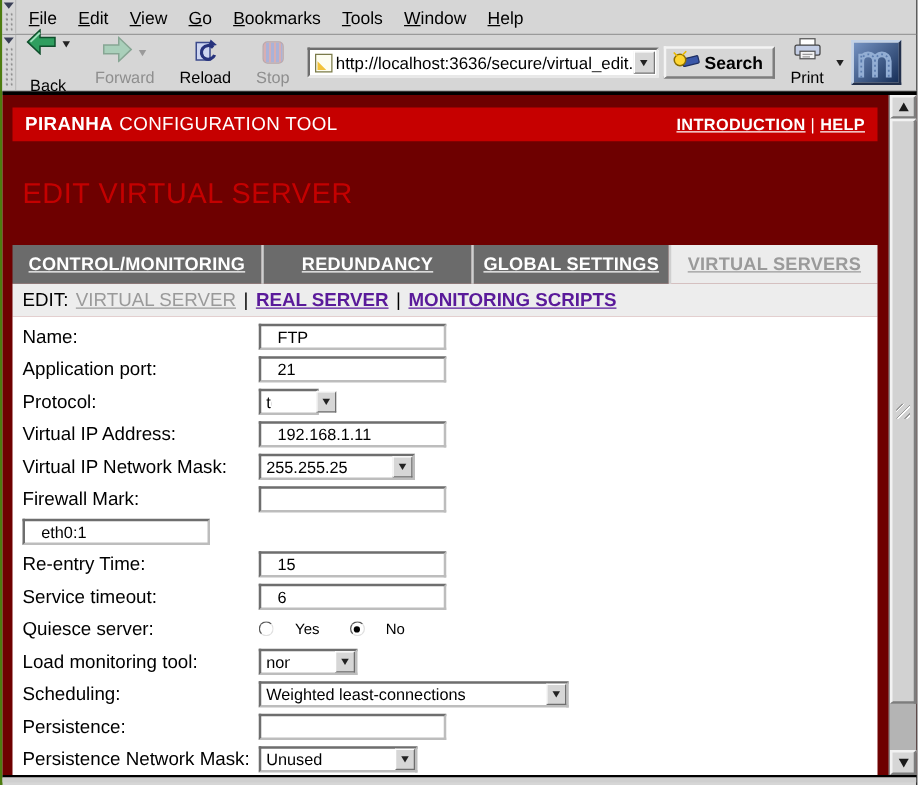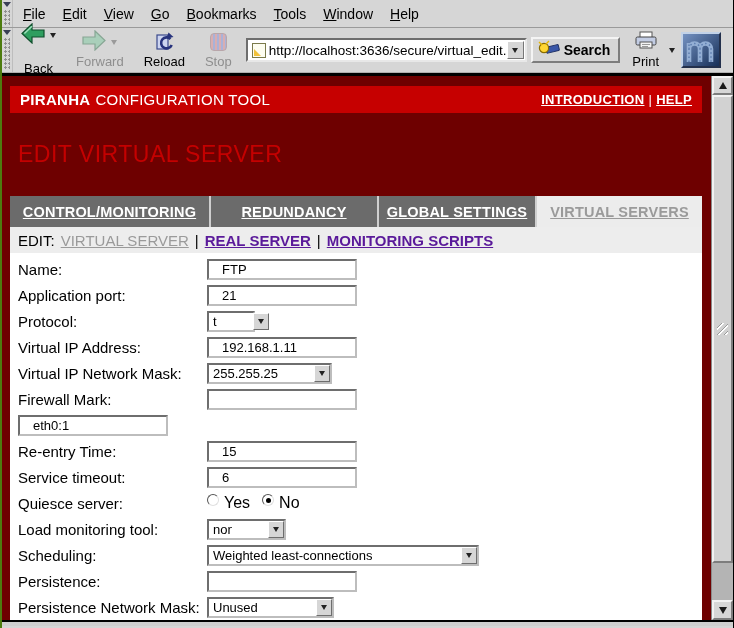--- a/index.html
+++ b/index.html
@@ -81,23 +81,23 @@
   .frow { height:26px; display:flex; align-items:center; padding-left:8px; }
   .flabel { width:189px; font-size:15px; color:#000; flex:none; }
 
   .tin { height:21px; border:2px solid; border-color:#6e6e6e #bdbdbd #bdbdbd #6e6e6e; background:#fff; font-size:13px; font-family:"Liberation Sans",sans-serif; padding:0 13px; outline:none; color:#000; }
   .w150 { width:150px; }
 
   .sel { height:21px; display:inline-flex; align-items:stretch; border:2px solid; border-color:#6e6e6e #bdbdbd #bdbdbd #6e6e6e; background:#fff; cursor:pointer;gap:36px; }
   .sel .stxt { flex:1; font-size:13px; padding:1px 4px 0 4px; white-space:nowrap; overflow:hidden; }
   .sel .sbtn { width:16px; background:#d6d6d6; border:1px solid; border-color:#fff #6e6e6e #6e6e6e #fff; display:flex; align-items:center; justify-content:center; flex:none; }
   .sel .sbtn .drop-tri { margin:0; border-left-width:3.5px; border-right-width:3.5px; border-top-width:5px; }
-  .w48 { width:48px; } .w125 { width:125px; } .w70 { width:79px; } .w308 { width:272px; } .w127 { width:127px; }
-
-  .radio-row { display:flex; font-size:16px; }
+  .w48 { width:48px; } .w125 { width:125px; } .w70 { width:79px; } .w308 { width:248px; } .w127 { width:127px; }
+
+  .radio-row { display:flex; align-items:center; font-size:12px;gap:12px; }
   .radio { width:12px; height:12px; border-radius:50%; background:#fff; border:1px solid; border-color:#555 #e0e0e0 #e0e0e0 #555; margin-right:5px; display:flex; align-items:center; justify-content:center; cursor:pointer; }
   .radio.on::after { content:""; width:5px; height:5px; border-radius:50%; background:#000; }
   .radio-lbl { margin-right:12px; }
 
   
   .scrollbar { width:22px; background:#b4b4b4; border-left:1px solid #8a8a8a; position:relative; flex:none; }
   .sb-btn { position:absolute; left:0; width:21px; height:19px; background:#d6d6d6; border:2px solid; border-color:#f2f2f2 #7d7d7d #7d7d7d #f2f2f2; display:flex; align-items:center; justify-content:center; cursor:pointer; }
   .sb-up { top:0; }
   .sb-down { bottom:0; height:20px; }
   .tri-up { width:0; height:0; border-left:4.5px solid transparent; border-right:4.5px solid transparent; border-bottom:7px solid #1a1a1a; }

